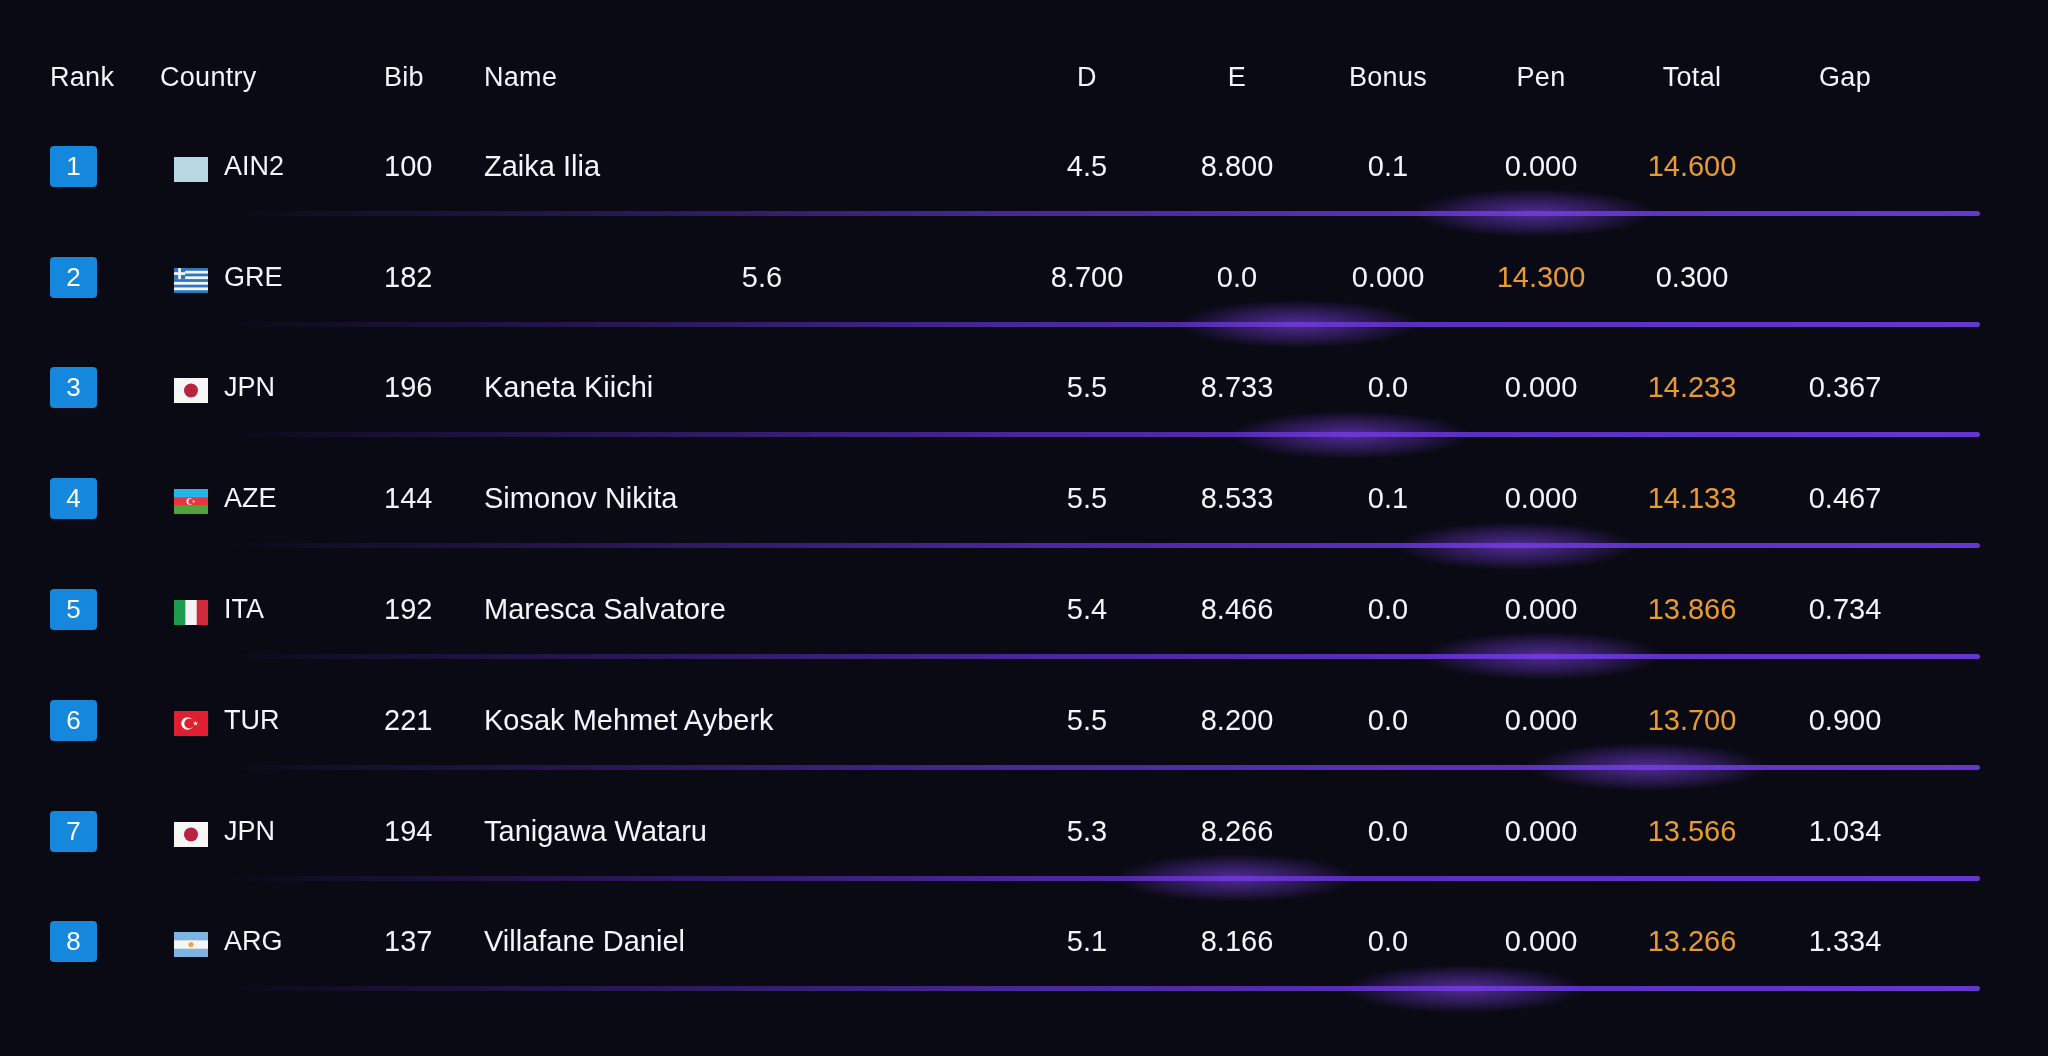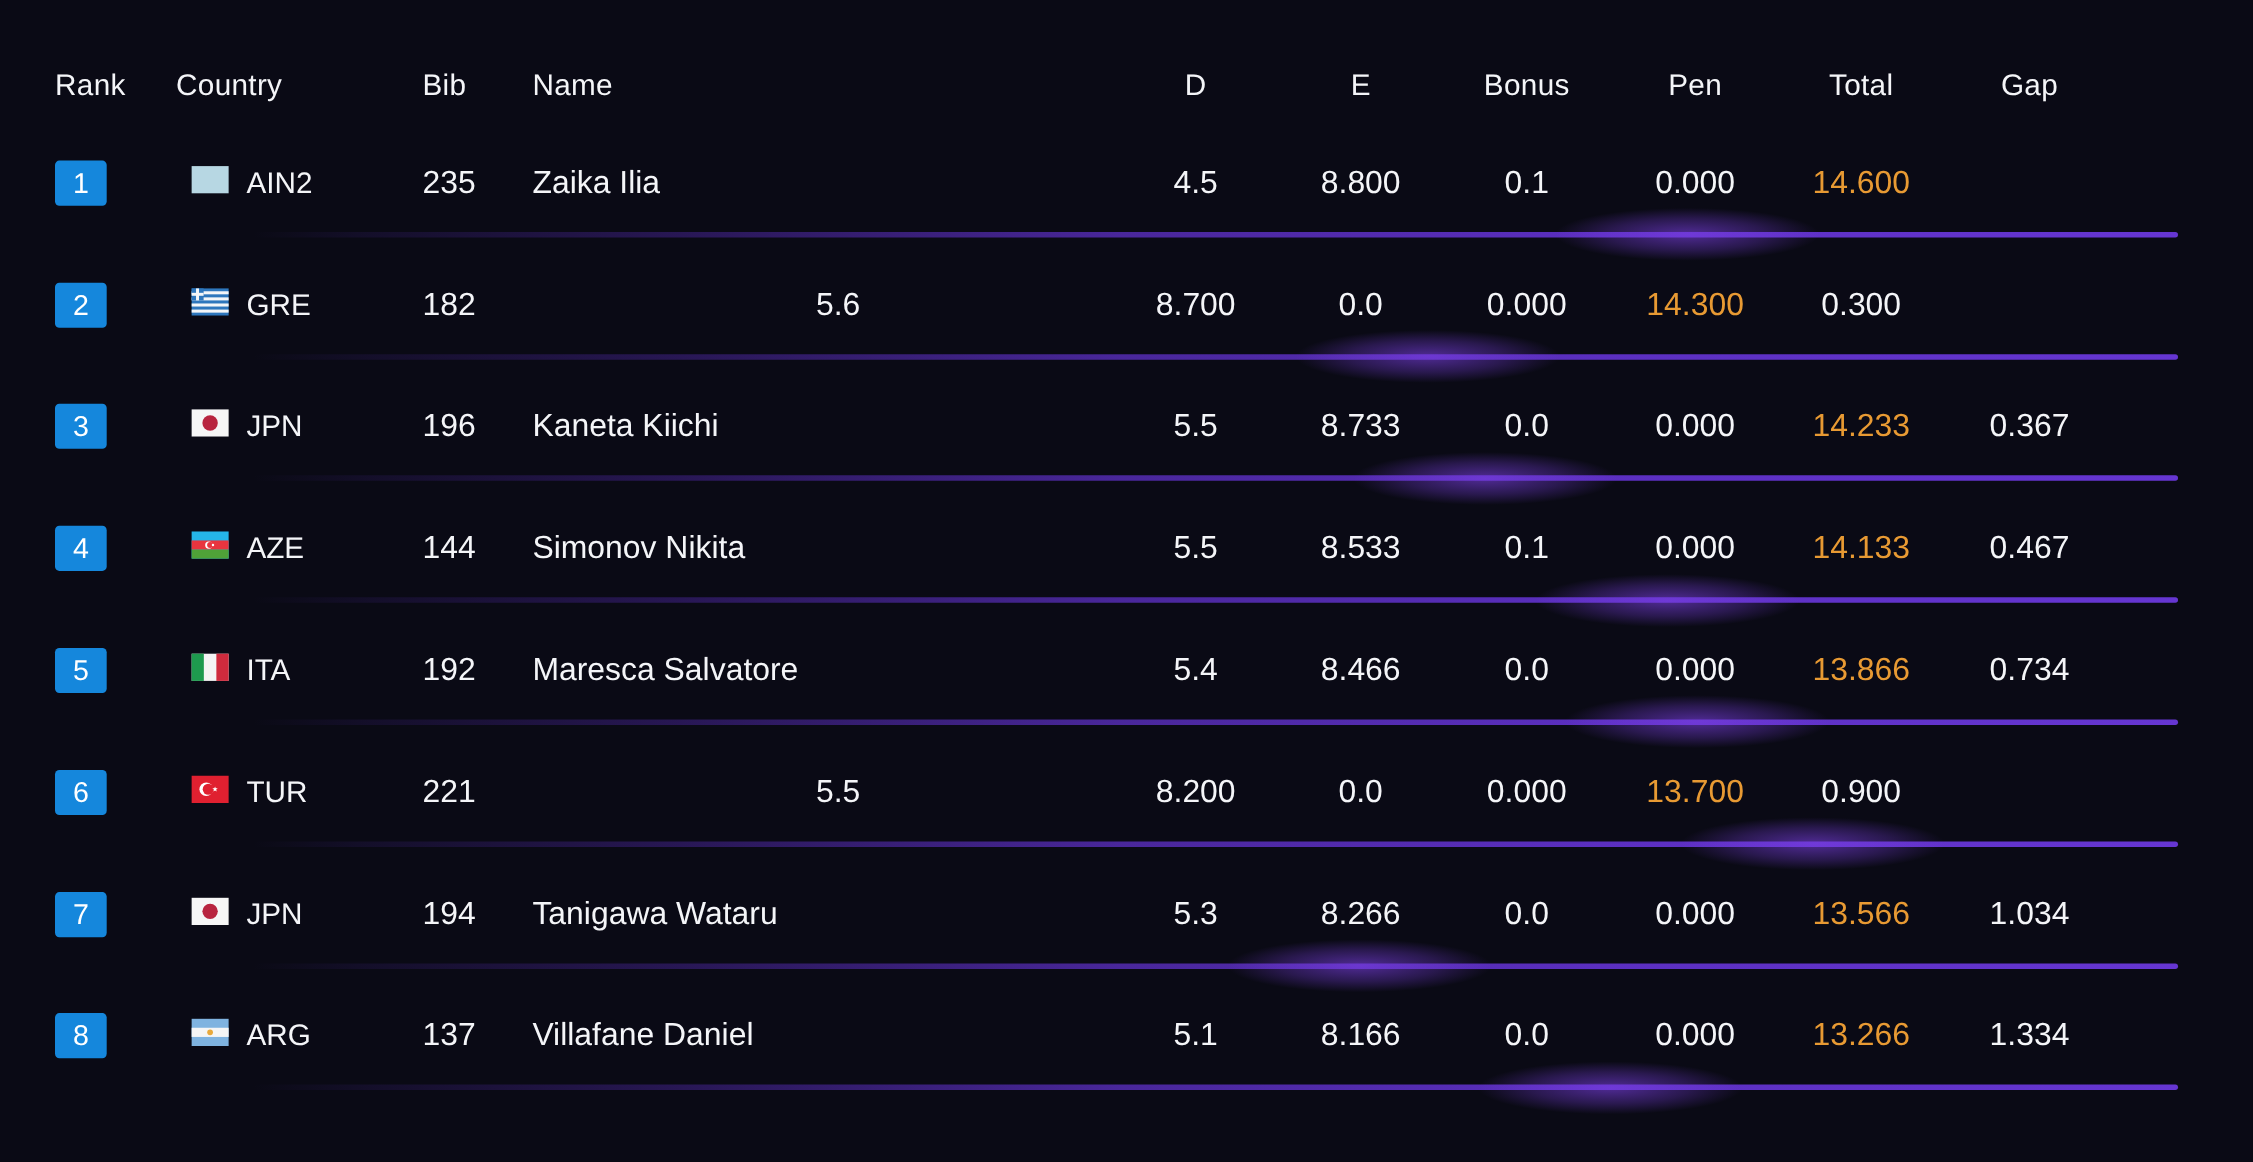--- a/index.html
+++ b/index.html
@@ -43,21 +43,21 @@
   .col-left{text-align:center;justify-self:start;}
   .col-center{text-align:center;justify-self:center;}
   .rank-badge{
     width:47px;height:41px;
     background:var(--badge-blue);
     border-radius:4px;
     display:flex;align-items:center;justify-content:center;
     font-size:26px;color:#fff;
   }
   .country-cell{
-    display:flex;align-items:flex-start;gap:16px;
+    display:flex;align-items:flex-end;gap:16px;
     padding-left:14px;
     font-size:27px;
   }
   .flag{width:34px;height:25px;display:block;flex:0 0 auto;}
   .total-val{color:var(--total-orange);}
   .divider{
     position:absolute;
     left:230px;right:68px;bottom:6px;
     height:5px;border-radius:3px;
     background:linear-gradient(90deg,
@@ -102,21 +102,21 @@
           <div class="rank-badge">1</div>
         </div>
         <div class="cell country-cell">
           <span>
             <svg class="flag" viewBox="0 0 34 25" xmlns="http://www.w3.org/2000/svg">
               <rect width="34" height="25" fill="#b7d7e3"></rect>
             </svg>
           </span>
           <span>AIN2</span>
         </div>
-        <div class="cell col-left">235</div>
+        <div class="cell col-left">100</div>
         <div class="cell col-left">Zaika Ilia</div>
         <div class="cell col-center">4.5</div>
         <div class="cell col-center">8.800</div>
         <div class="cell col-center">0.1</div>
         <div class="cell col-center">0.000</div>
         <div class="cell col-center total-val">14.600</div>
         <div class="cell col-center"></div>
         <div class="divider">
           <div class="divider-glow" style="left: calc(74.5% - 160px);"></div>
         </div>
@@ -240,20 +240,21 @@
             <svg class="flag" viewBox="0 0 34 25" xmlns="http://www.w3.org/2000/svg">
               <rect width="34" height="25" fill="#e02030"></rect>
               <circle cx="13.5" cy="12.5" r="6.2" fill="#fff"></circle>
               <circle cx="15.3" cy="12.5" r="5" fill="#e02030"></circle>
               <polygon fill="#fff" points="21.50,9.90 22.14,11.62 23.97,11.70 22.54,12.84 23.03,14.60 21.50,13.59 19.97,14.60 20.46,12.84 19.03,11.70 20.86,11.62"></polygon>
             </svg>
           </span>
           <span>TUR</span>
         </div>
         <div class="cell col-left">221</div>
+        <div class="cell col-left">Kosak Mehmet Ayberk</div>
         <div class="cell col-center">5.5</div>
         <div class="cell col-center">8.200</div>
         <div class="cell col-center">0.0</div>
         <div class="cell col-center">0.000</div>
         <div class="cell col-center total-val">13.700</div>
         <div class="cell col-center">0.900</div>
         <div class="divider">
           <div class="divider-glow" style="left: calc(81% - 160px);"></div>
         </div>
       </div>

